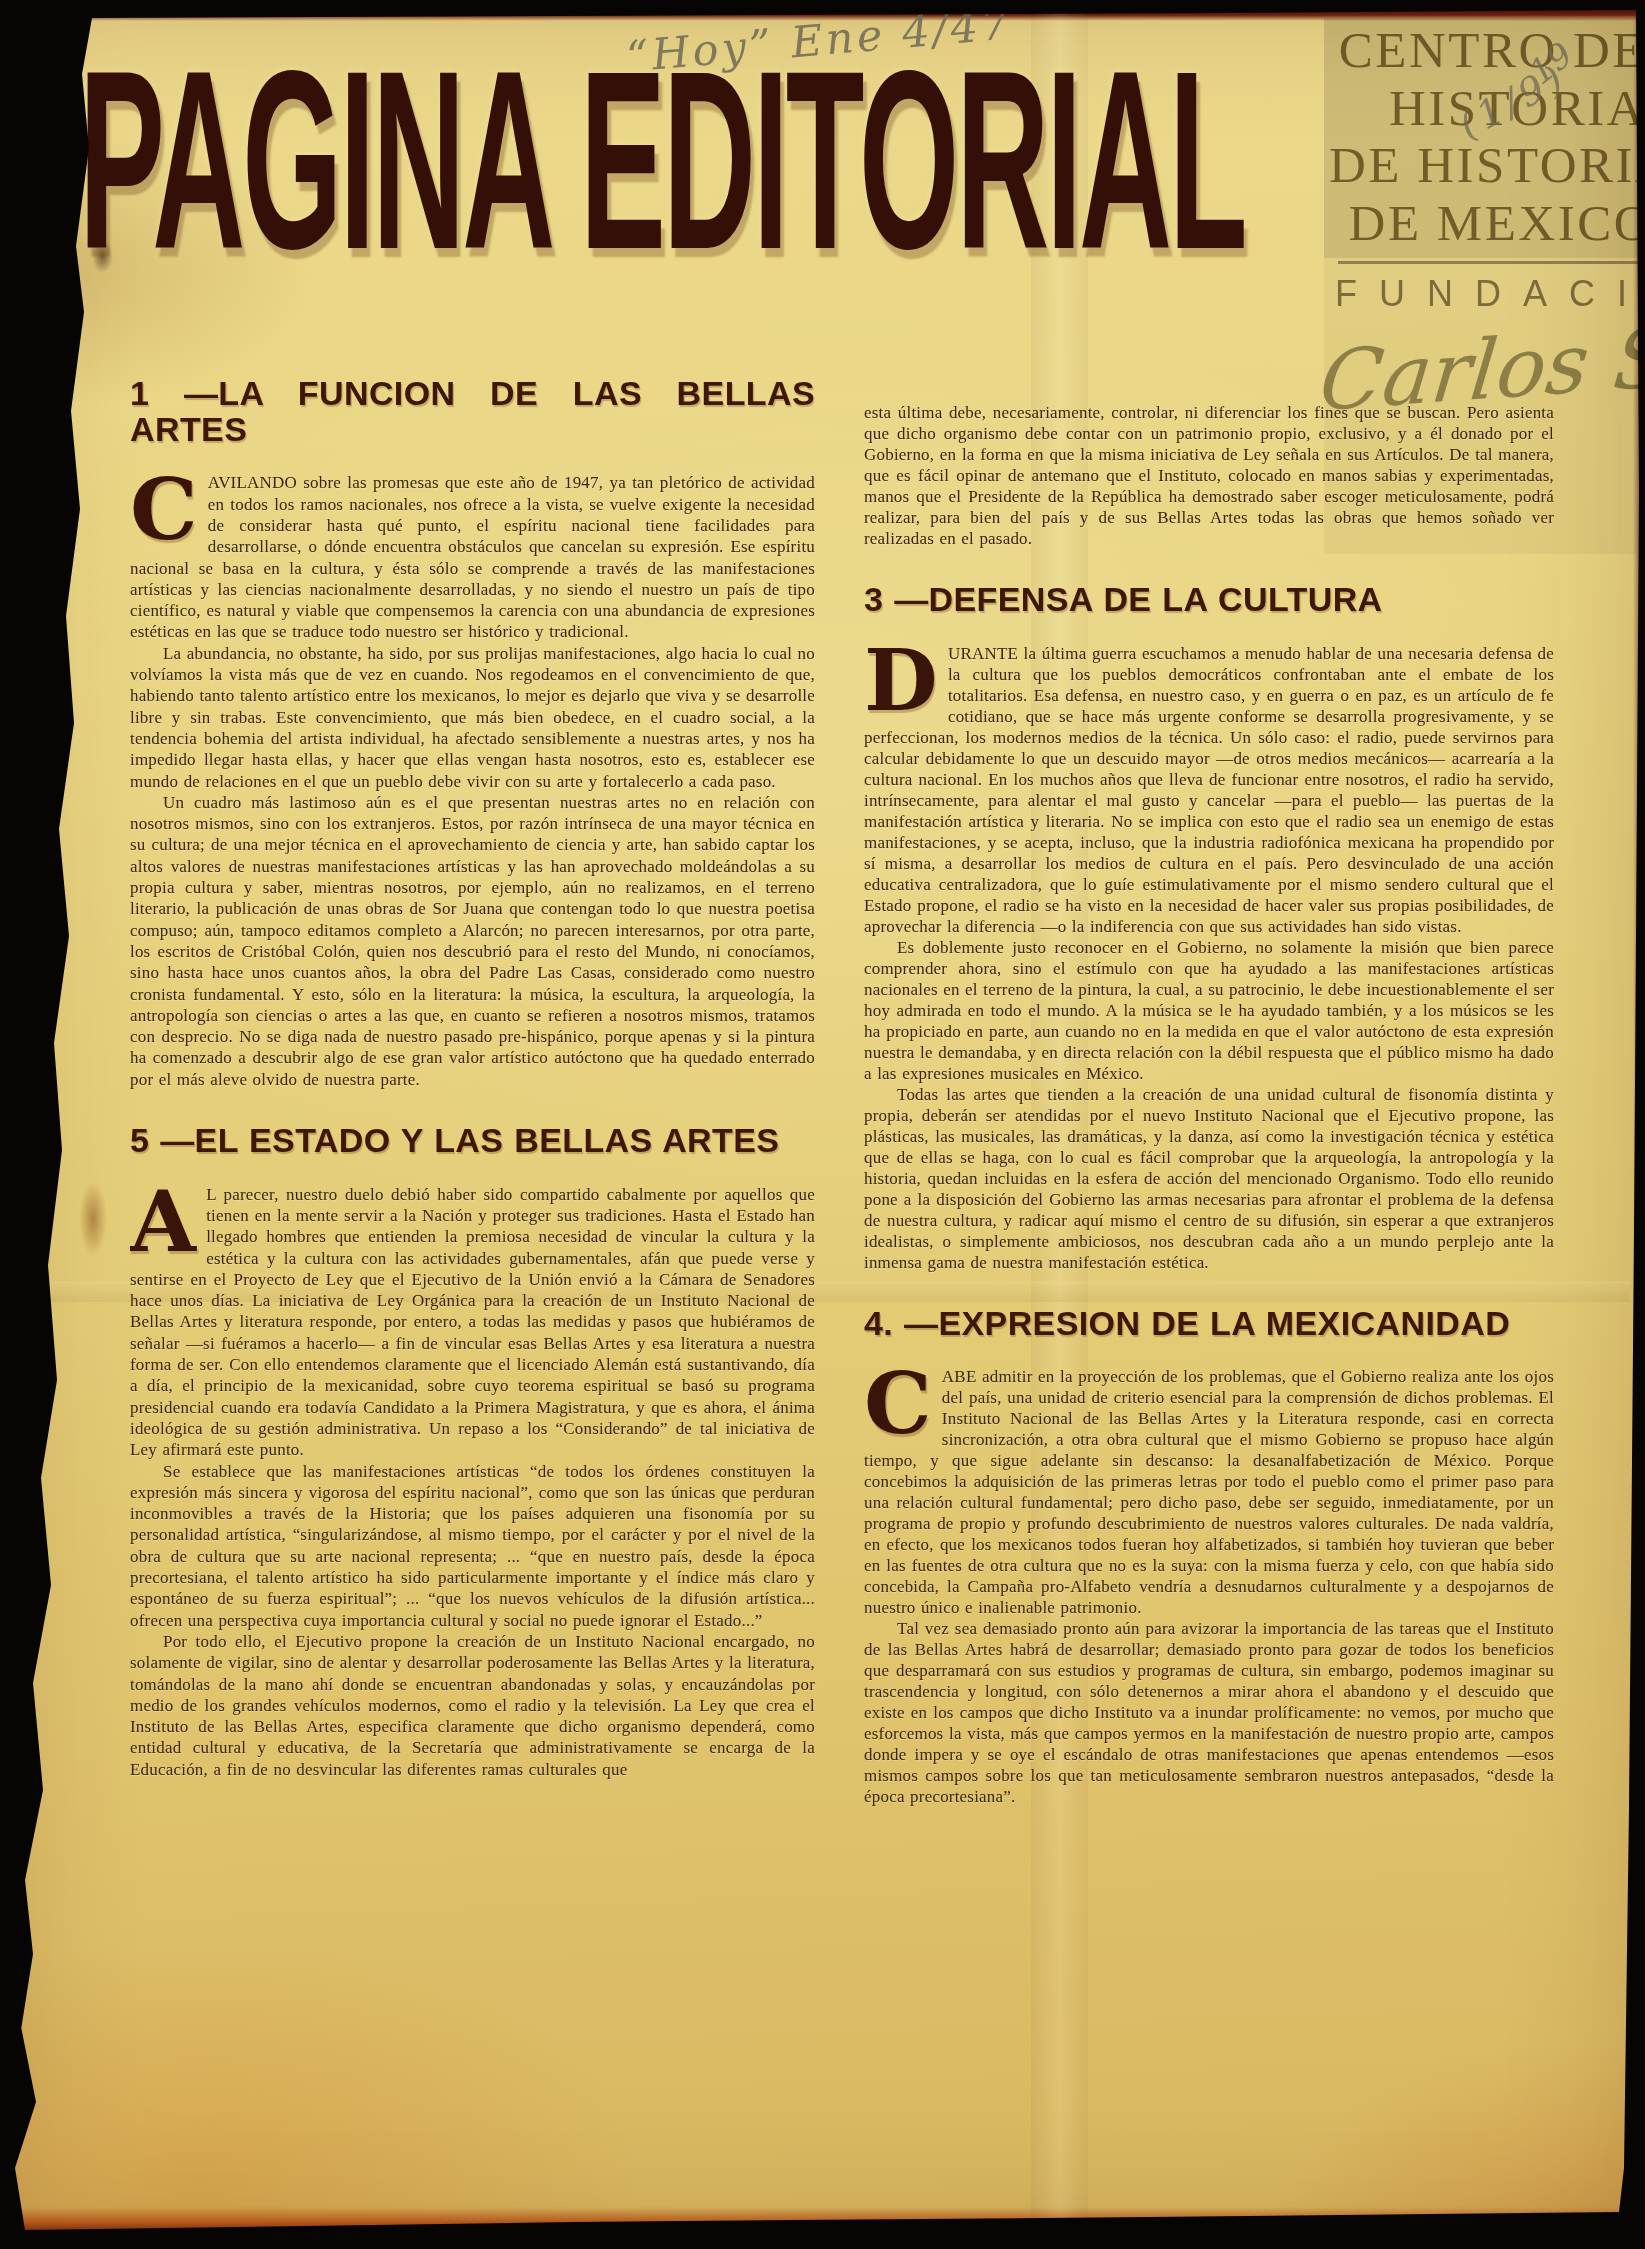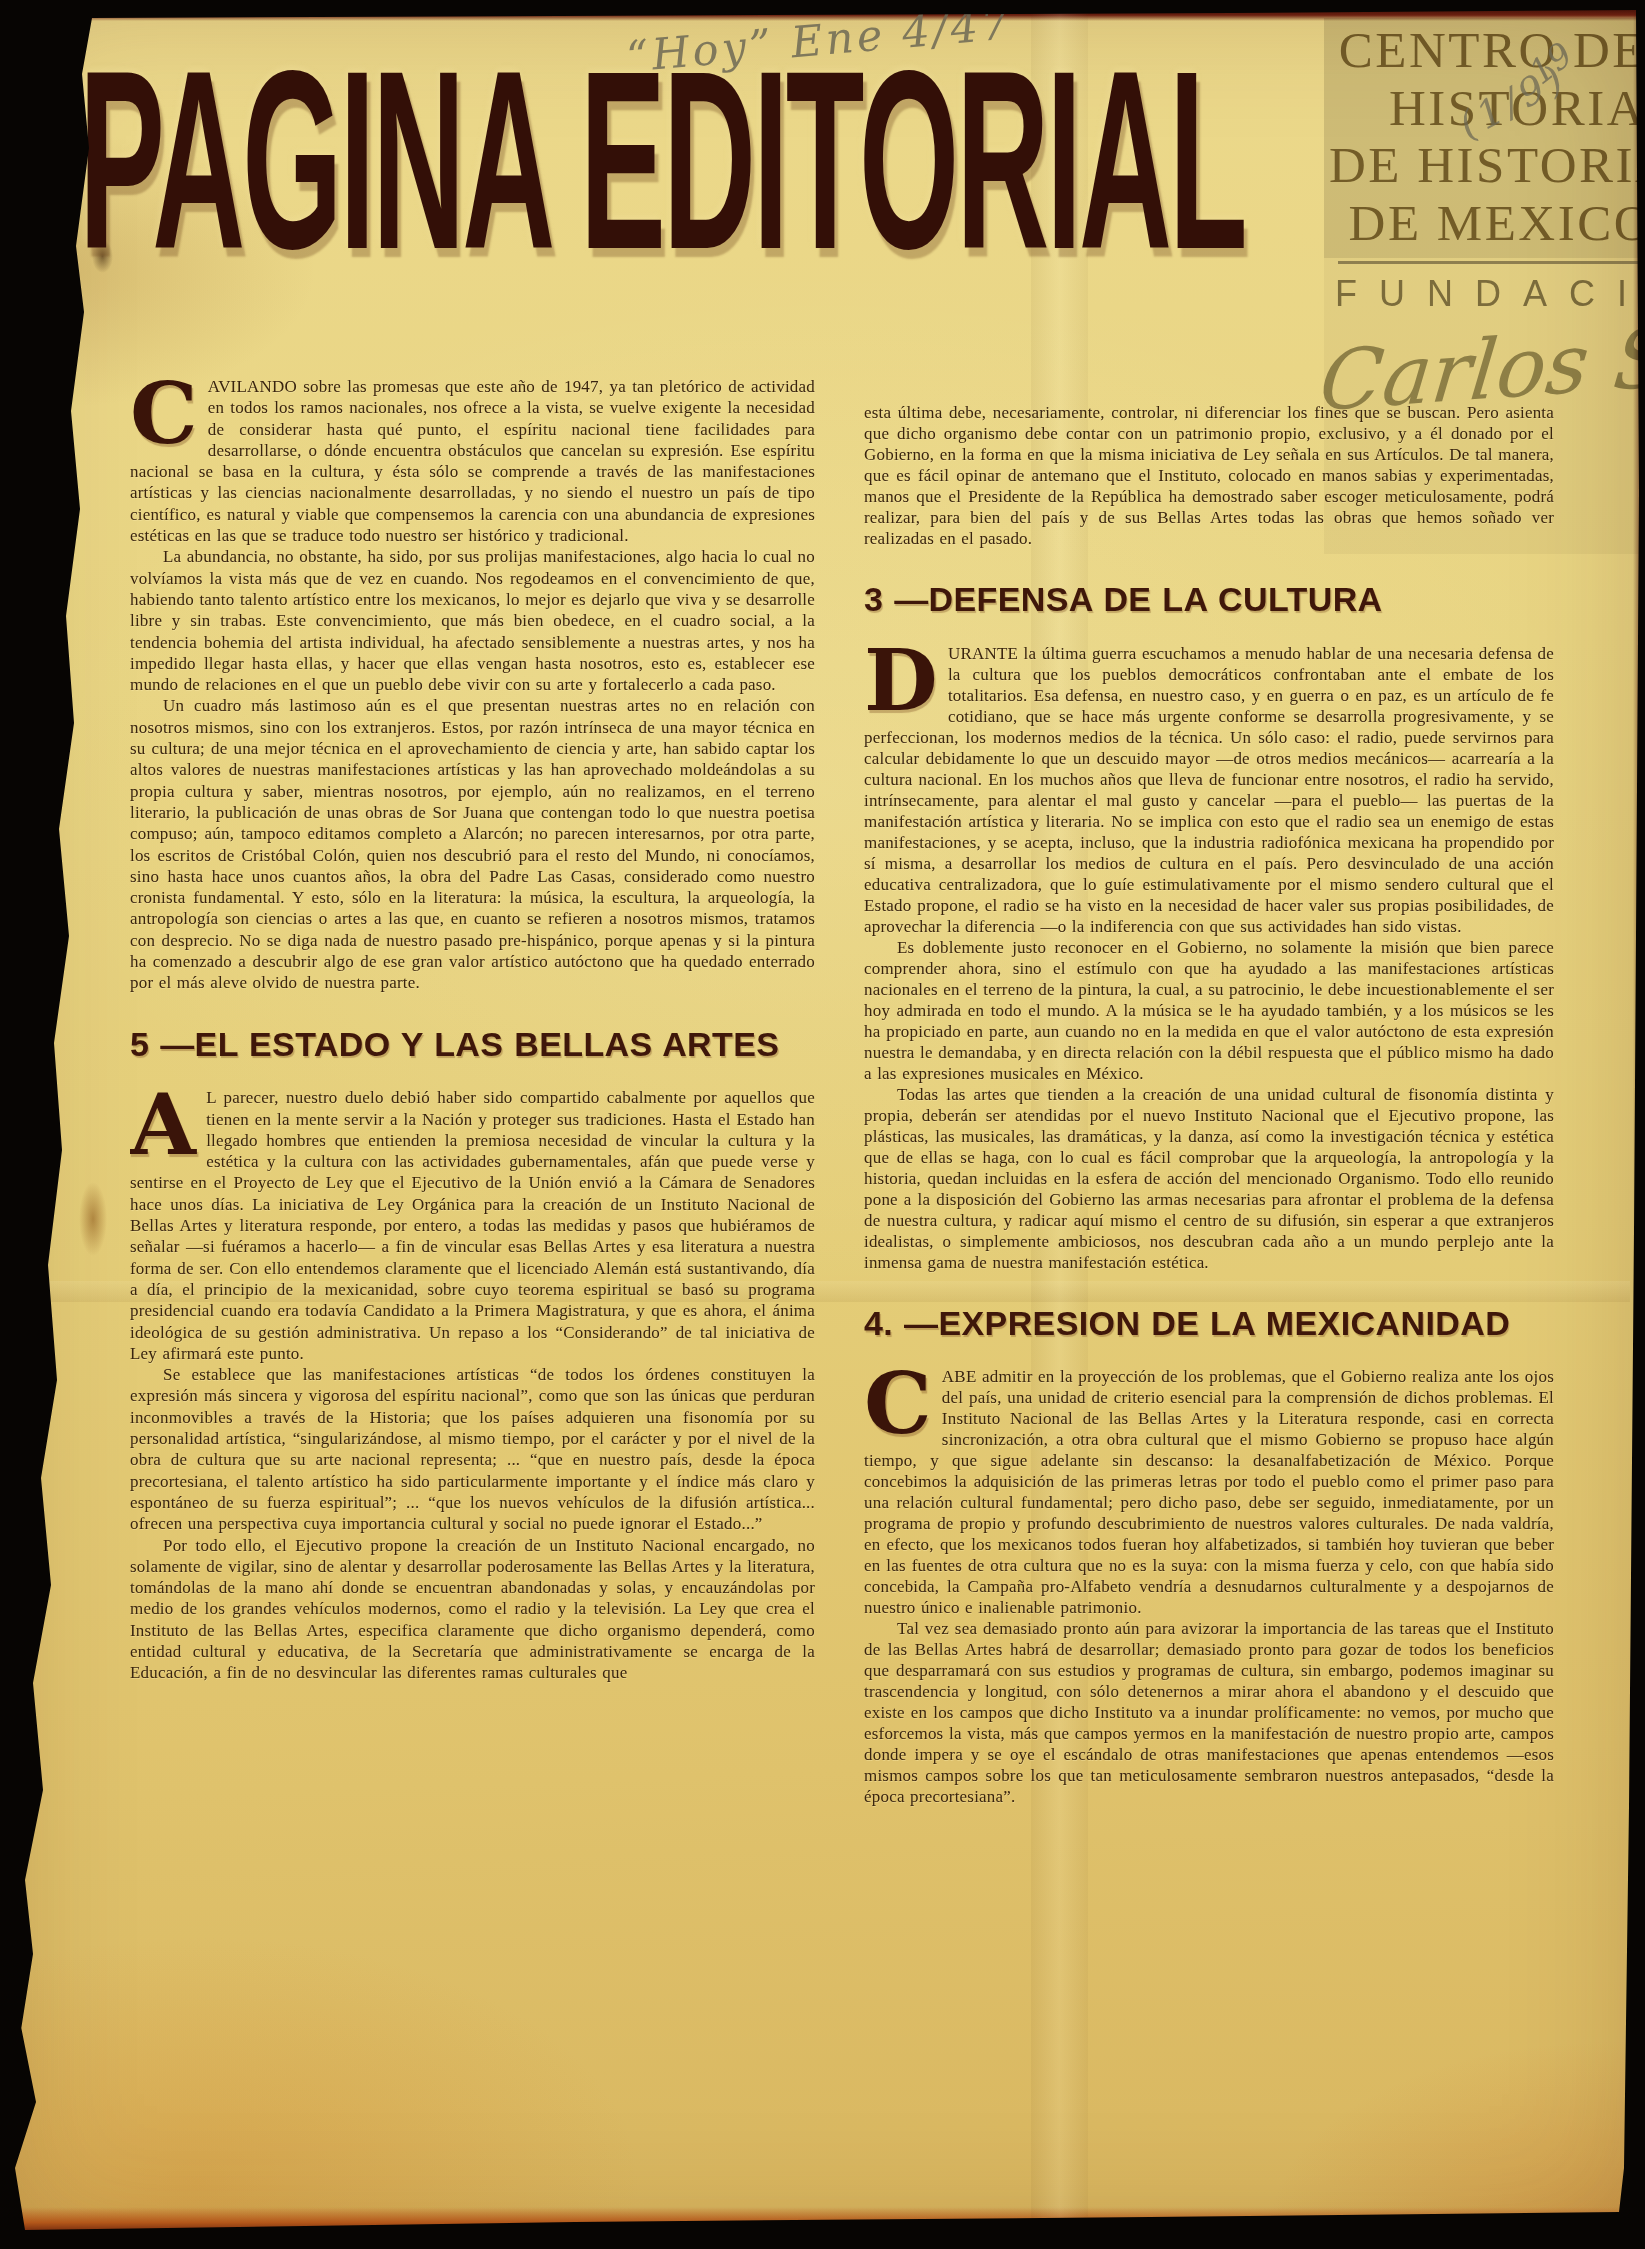--- a/index.html
+++ b/index.html
@@ -108,20 +108,21 @@
     <p class="wm-fund">FUNDACIÓN</p>
     <p class="wm-sig">Carlos Slim</p>
 
     <div class="pencil note-hoy">“Hoy” Ene 4/47</div>
     <div class="pencil corner-num">19</div>
     <div class="pencil corner-frac">(1/9)</div>
 
     <h1 class="masthead">PAGINA EDITORIAL</h1>
 
     <div class="col col1">
+      <h2 class="section first">1 —LA FUNCION DE LAS BELLAS ARTES</h2>
       <p><span class="dropcap">C</span><span>AVILANDO sobre las promesas que este año de 1947, ya tan pletórico de actividad en todos los ramos nacionales, nos ofrece a la vista, se vuelve exigente la necesidad de considerar hasta qué punto, el espíritu nacional tiene facilidades para desarrollarse, o dónde encuentra obstáculos que cancelan su expresión. Ese espíritu nacional se basa en la cultura, y ésta sólo se comprende a través de las manifestaciones artísticas y las ciencias nacionalmente desarrolladas, y no siendo el nuestro un país de tipo científico, es natural y viable que compensemos la carencia con una abundancia de expresiones estéticas en las que se traduce todo nuestro ser histórico y tradicional.</span></p>
       <p class="indent">La abundancia, no obstante, ha sido, por sus prolijas manifestaciones, algo hacia lo cual no volvíamos la vista más que de vez en cuando. Nos regodeamos en el convencimiento de que, habiendo tanto talento artístico entre los mexicanos, lo mejor es dejarlo que viva y se desarrolle libre y sin trabas. Este convencimiento, que más bien obedece, en el cuadro social, a la tendencia bohemia del artista individual, ha afectado sensiblemente a nuestras artes, y nos ha impedido llegar hasta ellas, y hacer que ellas vengan hasta nosotros, esto es, establecer ese mundo de relaciones en el que un pueblo debe vivir con su arte y fortalecerlo a cada paso.</p>
       <p class="indent">Un cuadro más lastimoso aún es el que presentan nuestras artes no en relación con nosotros mismos, sino con los extranjeros. Estos, por razón intrínseca de una mayor técnica en su cultura; de una mejor técnica en el aprovechamiento de ciencia y arte, han sabido captar los altos valores de nuestras manifestaciones artísticas y las han aprovechado moldeándolas a su propia cultura y saber, mientras nosotros, por ejemplo, aún no realizamos, en el terreno literario, la publicación de unas obras de Sor Juana que contengan todo lo que nuestra poetisa compuso; aún, tampoco editamos completo a Alarcón; no parecen interesarnos, por otra parte, los escritos de Cristóbal Colón, quien nos descubrió para el resto del Mundo, ni conocíamos, sino hasta hace unos cuantos años, la obra del Padre Las Casas, considerado como nuestro cronista fundamental. Y esto, sólo en la literatura: la música, la escultura, la arqueología, la antropología son ciencias o artes a las que, en cuanto se refieren a nosotros mismos, tratamos con desprecio. No se diga nada de nuestro pasado pre-hispánico, porque apenas y si la pintura ha comenzado a descubrir algo de ese gran valor artístico autóctono que ha quedado enterrado por el más aleve olvido de nuestra parte.</p>
 
       <h2 class="section">5 —EL ESTADO Y LAS BELLAS ARTES</h2>
       <p><span class="dropcap">A</span><span>L parecer, nuestro duelo debió haber sido compartido cabalmente por aquellos que tienen en la mente servir a la Nación y proteger sus tradiciones. Hasta el Estado han llegado hombres que entienden la premiosa necesidad de vincular la cultura y la estética y la cultura con las actividades gubernamentales, afán que puede verse y sentirse en el Proyecto de Ley que el Ejecutivo de la Unión envió a la Cámara de Senadores hace unos días. La iniciativa de Ley Orgánica para la creación de un Instituto Nacional de Bellas Artes y literatura responde, por entero, a todas las medidas y pasos que hubiéramos de señalar —si fuéramos a hacerlo— a fin de vincular esas Bellas Artes y esa literatura a nuestra forma de ser. Con ello entendemos claramente que el licenciado Alemán está sustantivando, día a día, el principio de la mexicanidad, sobre cuyo teorema espiritual se basó su programa presidencial cuando era todavía Candidato a la Primera Magistratura, y que es ahora, el ánima ideológica de su gestión administrativa. Un repaso a los “Considerando” de tal iniciativa de Ley afirmará este punto.</span></p>
       <p class="indent">Se establece que las manifestaciones artísticas “de todos los órdenes constituyen la expresión más sincera y vigorosa del espíritu nacional”, como que son las únicas que perduran inconmovibles a través de la Historia; que los países adquieren una fisonomía por su personalidad artística, “singularizándose, al mismo tiempo, por el carácter y por el nivel de la obra de cultura que su arte nacional representa; ... “que en nuestro país, desde la época precortesiana, el talento artístico ha sido particularmente importante y el índice más claro y espontáneo de su fuerza espiritual”; ... “que los nuevos vehículos de la difusión artística... ofrecen una perspectiva cuya importancia cultural y social no puede ignorar el Estado...”</p>
       <p class="indent">Por todo ello, el Ejecutivo propone la creación de un Instituto Nacional encargado, no solamente de vigilar, sino de alentar y desarrollar poderosamente las Bellas Artes y la literatura, tomándolas de la mano ahí donde se encuentran abandonadas y solas, y encauzándolas por medio de los grandes vehículos modernos, como el radio y la televisión. La Ley que crea el Instituto de las Bellas Artes, especifica claramente que dicho organismo dependerá, como entidad cultural y educativa, de la Secretaría que administrativamente se encarga de la Educación, a fin de no desvincular las diferentes ramas culturales que</p>
     </div>
 

